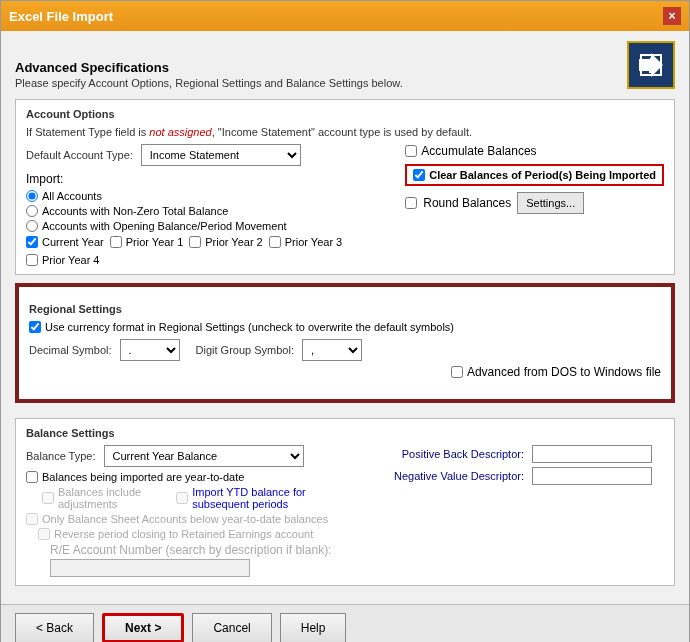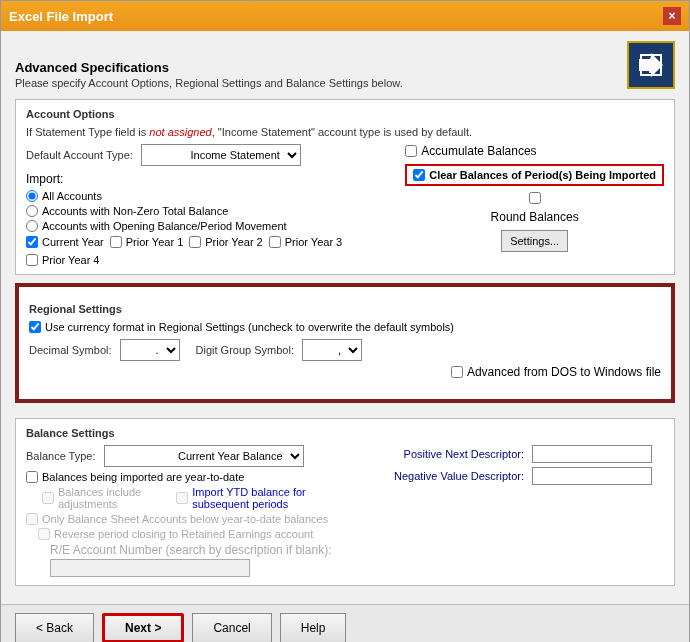--- a/index.html
+++ b/index.html
@@ -103,21 +103,20 @@
     .row label {
       font-size: 11px;
       color: #333;
     }
     select {
       font-size: 11px;
       height: 22px;
       border: 1px solid #888;
       background: white;
       padding: 1px 4px;
-      text-align: right;
     }
     input[type="checkbox"] {
       width: 12px;
       height: 12px;
       cursor: pointer;
     }
     input[type="radio"] {
       width: 12px;
       height: 12px;
       cursor: pointer;
@@ -174,21 +173,20 @@
       height: 22px;
       padding: 0 8px;
       border: 1px solid #888;
       background: #e8e8e8;
       cursor: pointer;
     }
     .round-balances-row {
       display: flex;
       align-items: center;
       gap: 6px;
-      flex-direction: column;
     }
     .period-checkboxes {
       display: flex;
       align-items: center;
       gap: 6px;
       flex-wrap: wrap;
       margin-top: 4px;
     }
     .regional-section {
       border: 4px solid #7f1d1d;
@@ -442,21 +440,21 @@
               <label class="disabled-text">Reverse period closing to Retained Earnings account</label>
             </div>
           </div>
           <div style="margin-top:3px; padding-left:24px;">
             <label class="disabled-text">R/E Account Number (search by description if blank):</label>
             <input type="text" style="width: 200px; height: 18px; border: 1px solid rgb(170, 170, 170); background: rgb(240, 240, 240); margin-top: 2px; display: block;" disabled="">
           </div>
         </div>
         <div class="balance-right">
           <div class="descriptor-item">
-            <label class="descriptor-label">Positive Next Descriptor:</label>
+            <label class="descriptor-label">Positive Back Descriptor:</label>
             <input type="text" class="descriptor-input" style="">
           </div>
           <div class="descriptor-item">
             <label class="descriptor-label">Negative Value Descriptor:</label>
             <input type="text" class="descriptor-input" style="">
           </div>
         </div>
       </div>
     </div>
   </div>

